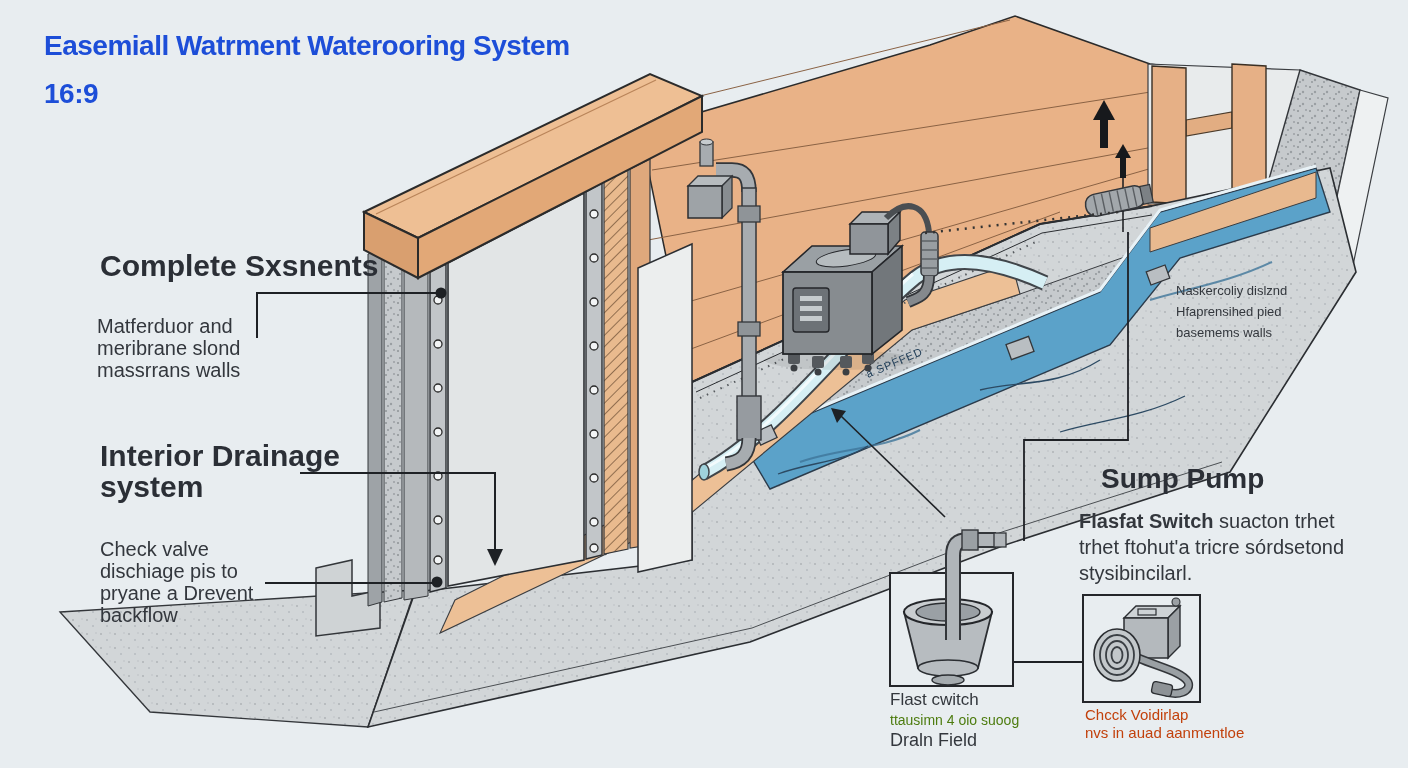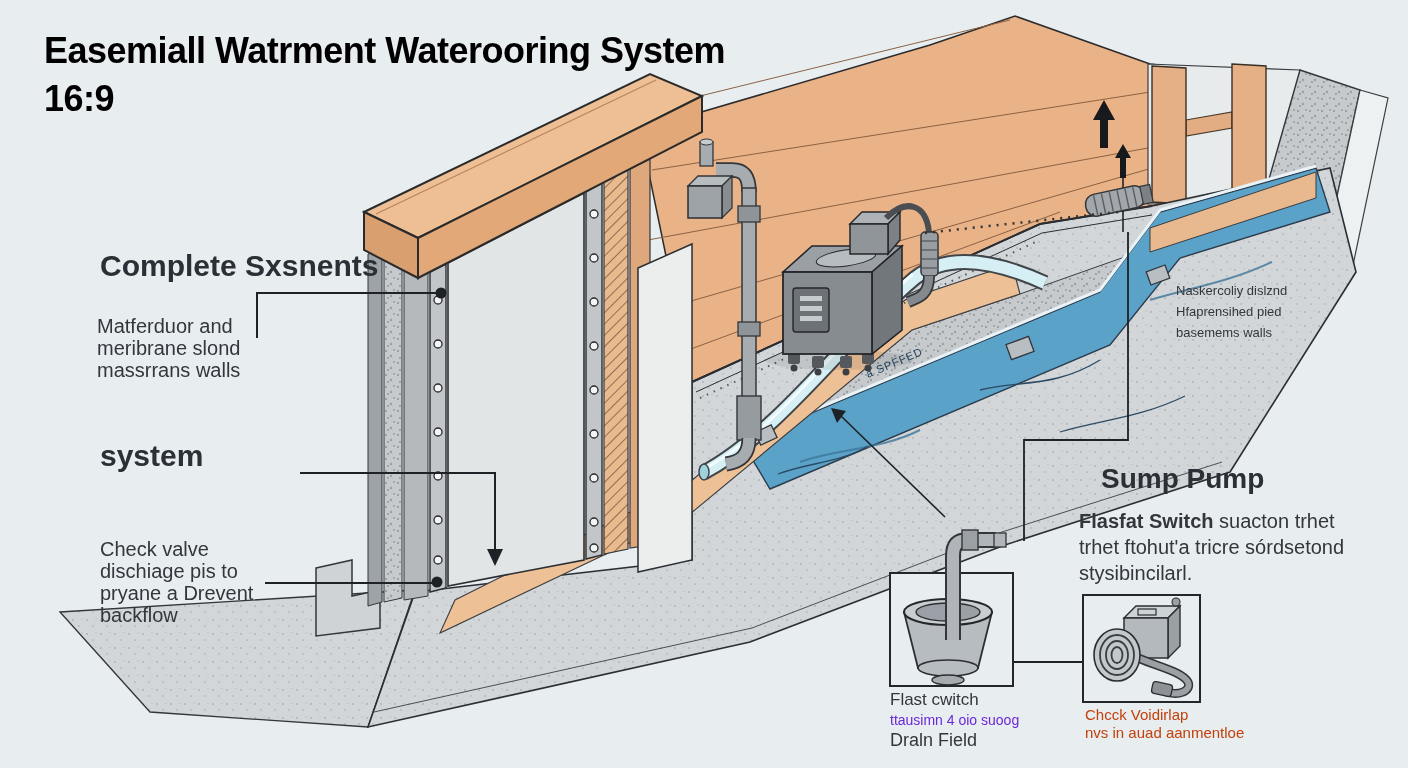--- a/index.html
+++ b/index.html
@@ -1,26 +1,26 @@
 <!DOCTYPE html>
 <html><head>
 <meta charset="utf-8">
 <style>
   html,body{margin:0;padding:0;background:#e8edf0;}
   #stage{position:relative;width:1408px;height:768px;overflow:hidden;
          font-family:"Liberation Sans","DejaVu Sans",sans-serif;color:#23272e;background:#e8edf0;}
   #art{position:absolute;left:0;top:0;}
   .txt{position:absolute;white-space:nowrap;}
-  .title{font-size:36px;font-weight:bold;letter-spacing:-.5px;color:#000000;}
+  .title{font-size:28px;font-weight:bold;letter-spacing:-.5px;color:#1d4ed8;}
   .h1{font-size:30px;font-weight:bold;color:#2b2f36;line-height:31px;}
   .body{font-size:20px;color:#33373d;line-height:22px;}
   .body.sm{font-size:13px;line-height:21px;}
   .sumpbody{font-size:20px;color:#33373d;line-height:26px;}
   .cap1{font-size:17px;line-height:20px;color:#33373d;}
-  .cap1 .tiny{font-size:14px;color:#6d28d9;}
+  .cap1 .tiny{font-size:14px;color:#4d7c0f;}
   .cap2{font-size:15px;line-height:18px;color:#c2410c;}
   b{font-weight:bold;}
 </style>
 </head>
 <body>
 
 <div id="stage" style="background: rgb(232, 237, 240);">
 
 <svg id="art" width="1408" height="768" viewBox="0 0 1408 768">
   <defs>
@@ -276,20 +276,21 @@
   <div class="txt title" style="left:44px;top:78px">16:9</div>
 
   <div class="txt h1" style="left:100px;top:250px">Complete Sxsnents</div>
   <div class="txt body" style="left:97px;top:315px">
     <div>Matferduor and</div>
     <div>meribrane slond</div>
     <div>massrrans walls</div>
   </div>
 
   <div class="txt h1" style="left:100px;top:440px">
+    <div>Interior Drainage</div>
     <div>system</div>
   </div>
 
   <div class="txt body" style="left:100px;top:538px">
     <div>Check valve</div>
     <div>dischiage pis to</div>
     <div>pryane a Drevent</div>
     <div>backflow</div>
   </div>
 

